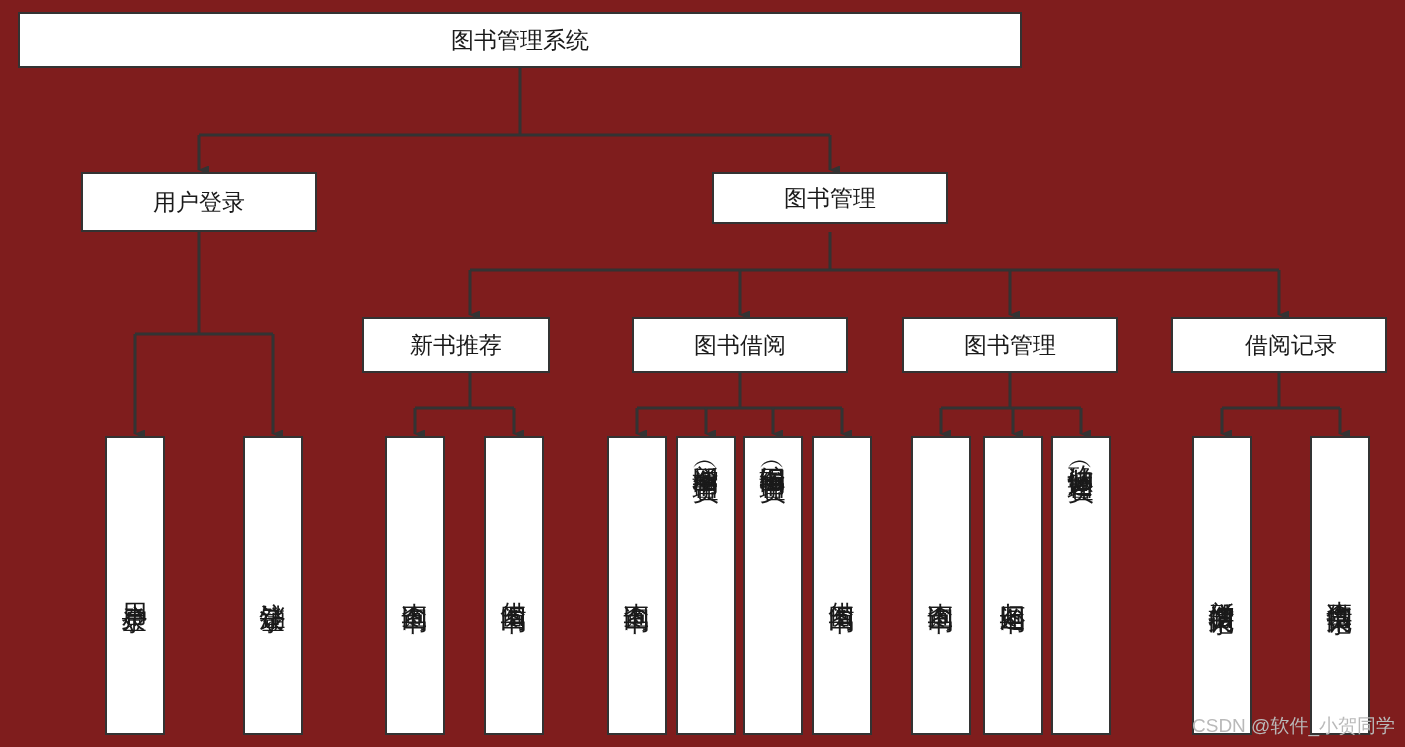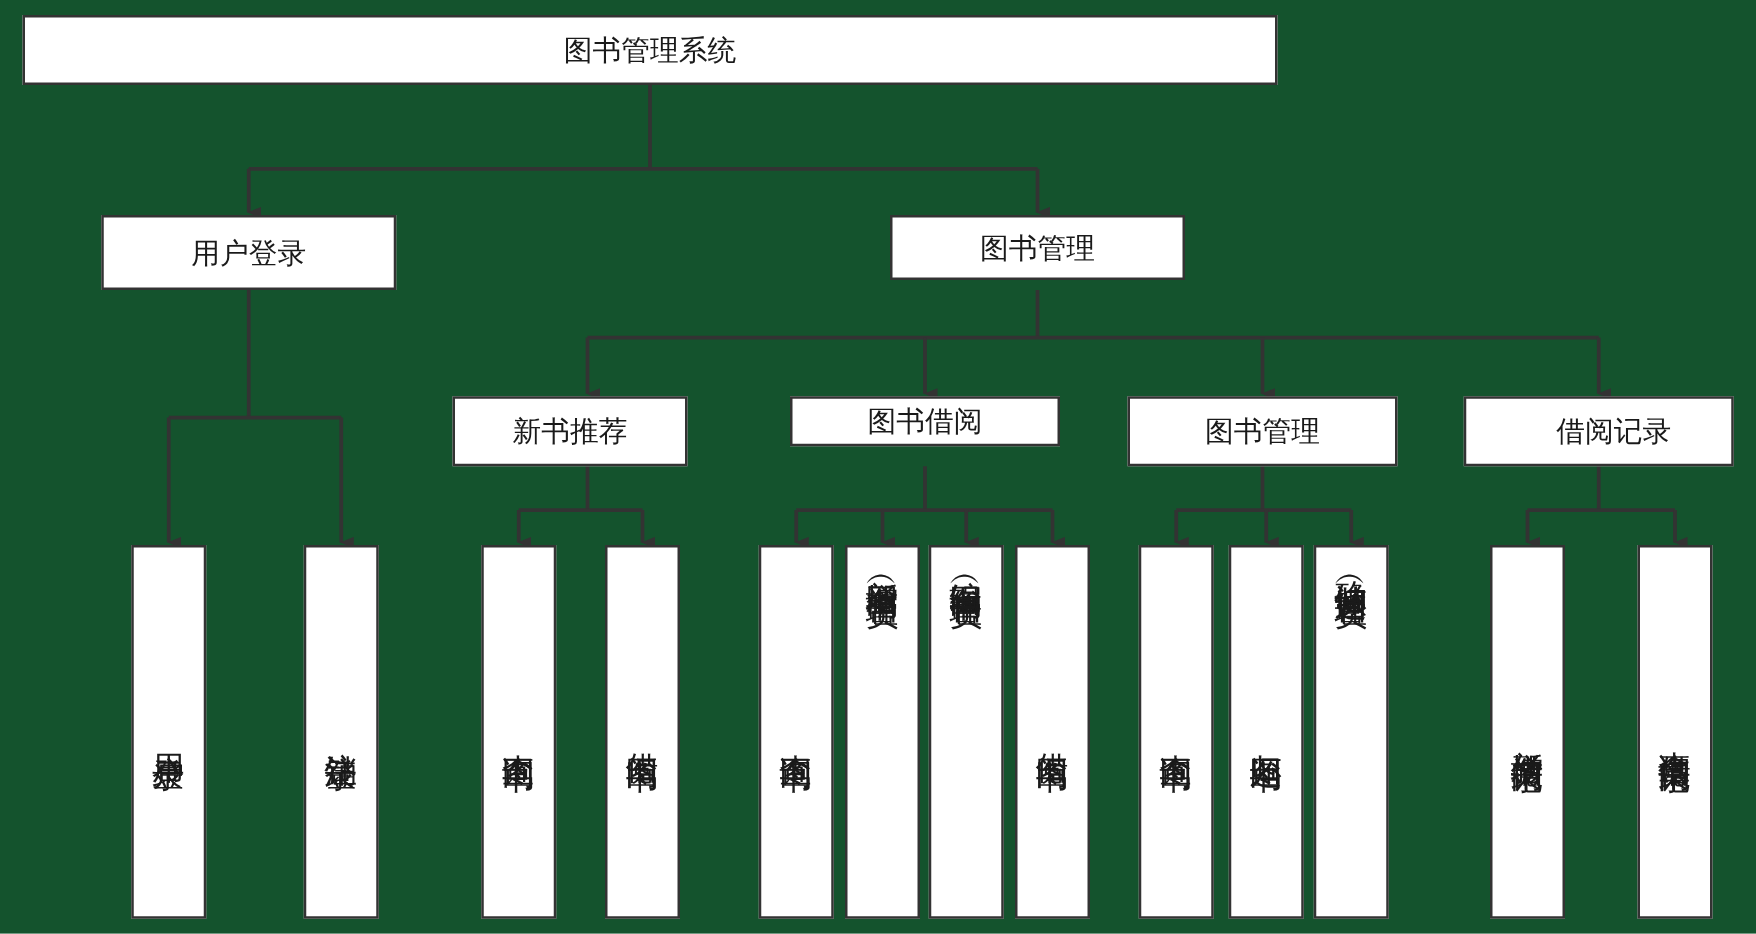--- a/index.html
+++ b/index.html
@@ -8,21 +8,21 @@
     padding: 0;
     background: #ffffff;
   }
   body {
     font-family: "Liberation Sans", "DejaVu Sans", sans-serif;
   }
   #canvas {
     position: relative;
     width: 1405px;
     height: 747px;
-    background: #14532d;
+    background: #7f1d1d;
     overflow: hidden;
   }
   #diagram-svg {
     position: absolute;
     left: 0;
     top: 0;
     width: 1405px;
     height: 747px;
   }
   .node-box {
@@ -127,21 +127,21 @@
       </div>
       <div class="node-box node-horizontal" style="left: 81px; top: 172px; width: 236px; height: 60px;">
         <span class="node-label">用户登录</span>
       </div>
       <div class="node-box node-horizontal" style="left: 712px; top: 172px; width: 236px; height: 52px;">
         <span class="node-label">图书管理</span>
       </div>
       <div class="node-box node-horizontal" style="left: 362px; top: 317px; width: 188px; height: 56px;">
         <span class="node-label">新书推荐</span>
       </div>
-      <div class="node-box node-horizontal" style="left: 632px; top: 317px; width: 216px; height: 40px;">
+      <div class="node-box node-horizontal" style="left: 632px; top: 317px; width: 216px; height: 56px;">
         <span class="node-label">图书借阅</span>
       </div>
       <div class="node-box node-horizontal" style="left: 902px; top: 317px; width: 216px; height: 56px;">
         <span class="node-label">图书管理</span>
       </div>
       <div class="node-box node-horizontal" style="left: 1171px; top: 317px; width: 216px; height: 56px; padding-left: 24px;">
         <span class="node-label">借阅记录</span>
       </div>
       <div class="node-box node-vertical v-center" style="left: 105px; top: 436px; width: 60px; height: 299px;">
         <span class="node-label">用户登录</span>
@@ -177,14 +177,15 @@
         <span class="node-label">确认归还（管理员）</span>
       </div>
       <div class="node-box node-vertical v-center" style="left: 1192px; top: 436px; width: 60px; height: 299px;">
         <span class="node-label">新增借阅记录</span>
       </div>
       <div class="node-box node-vertical v-center" style="left: 1310px; top: 436px; width: 60px; height: 299px;">
         <span class="node-label">查询借阅记录</span>
       </div>
     </div>
 
+  <div class="watermark" style="left: 1192px; top: 713px; color: rgb(185, 185, 185);">CSDN @软件_小贺同学</div>
 
 </div>
 
 </body></html>

